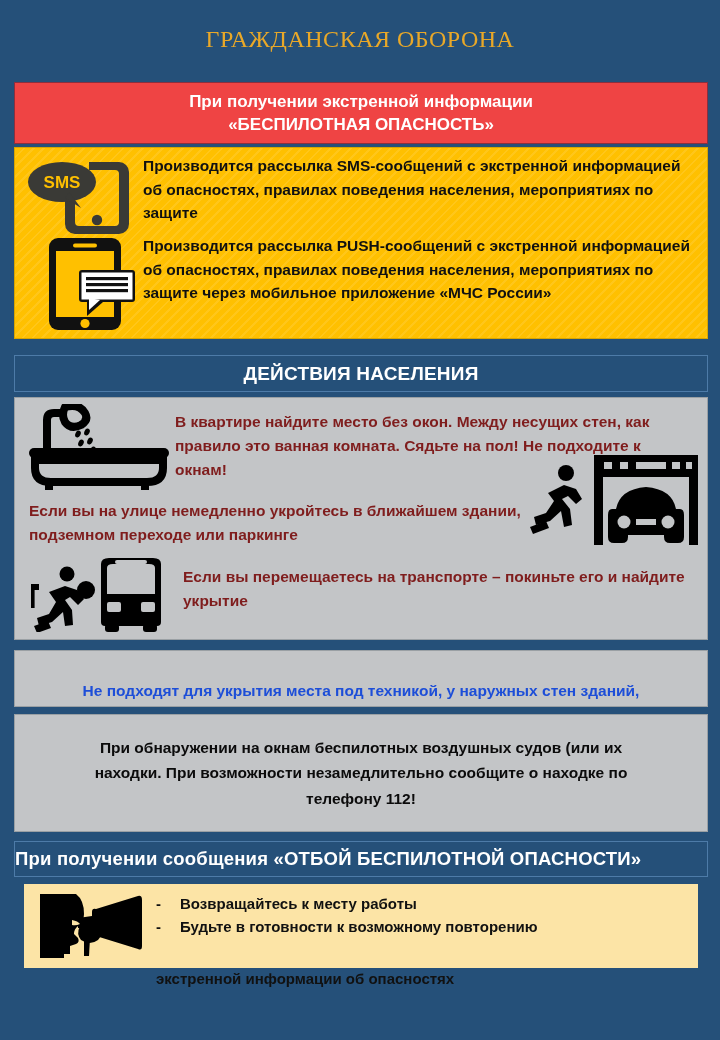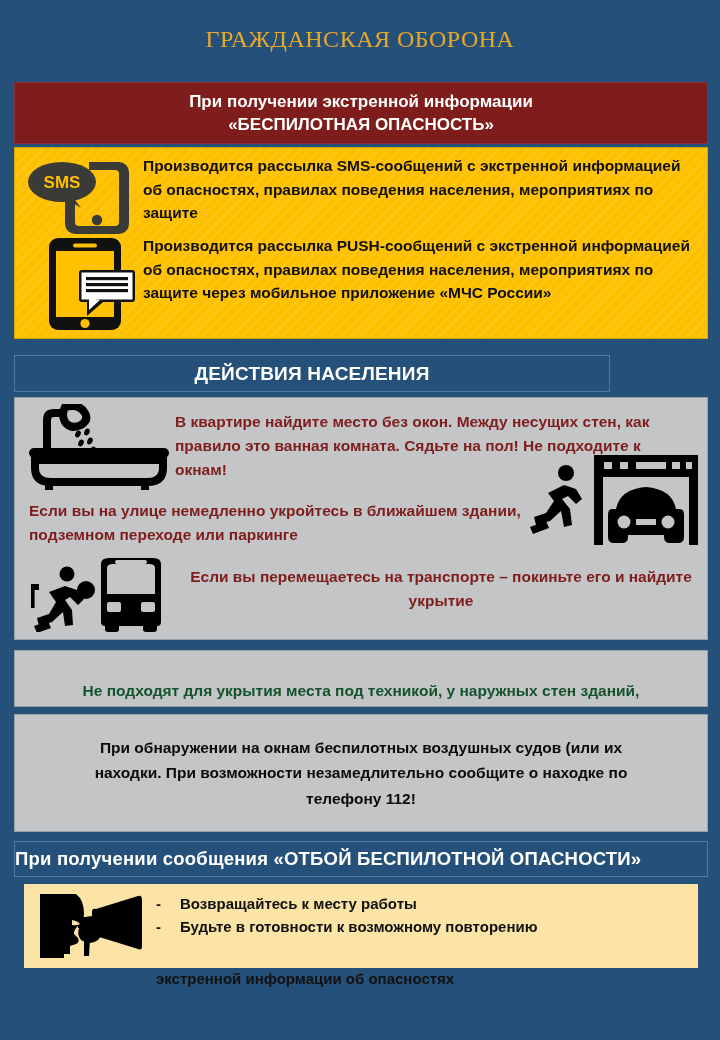--- a/index.html
+++ b/index.html
@@ -46,21 +46,21 @@
     position: absolute;
     box-sizing: border-box;
   }
 
   
   .red-block {
     left: 14px;
     top: 82px;
     width: 694px;
     height: 62px;
-    background: #7f1d1d;
+    background: #ef4444;
     border: 1px solid #8c2f3e;
     display: flex;
     flex-direction: column;
     align-items: center;
     justify-content: center;
     padding-top: 1px;
   }
   .red-block .line {
     color: #ffffff;
     font-weight: bold;
@@ -121,21 +121,21 @@
   .section-header .label {
     color: #ffffff;
     font-weight: bold;
     font-size: 19px;
     letter-spacing: 0.2px;
     white-space: nowrap;
   }
   .hdr-actions {
     left: 14px;
     top: 355px;
-    width: 596px;
+    width: 694px;
     height: 37px;
     text-align: right;
   }
   .hdr-otboy {
     left: 14px;
     top: 841px;
     width: 694px;
     height: 36px;
     justify-content: flex-start;
   }
@@ -191,38 +191,37 @@
     left: 12px;
     top: 158px;
     width: 674px;
     display: flex;
     align-items: flex-start;
   }
   .bus-row .bus-text {
     width: 516px;
     padding-top: 9px;
     padding-left: 6px;
-    text-align: center;
   }
 
   
   .warn-block {
     left: 14px;
     top: 650px;
     width: 694px;
     height: 57px;
     background: #C3C5C7;
     border: 1px solid #9aa0a4;
     display: flex;
     flex-direction: column;
     align-items: center;
     justify-content: center;
   }
   .warn-block .line {
-    color: #14532d;
+    color: #1d4ed8;
     font-weight: bold;
     font-size: 15.5px;
     line-height: 1.4;
     white-space: nowrap;
     margin-top: 24px;
   }
 
   
   .found-block {
     left: 14px;

